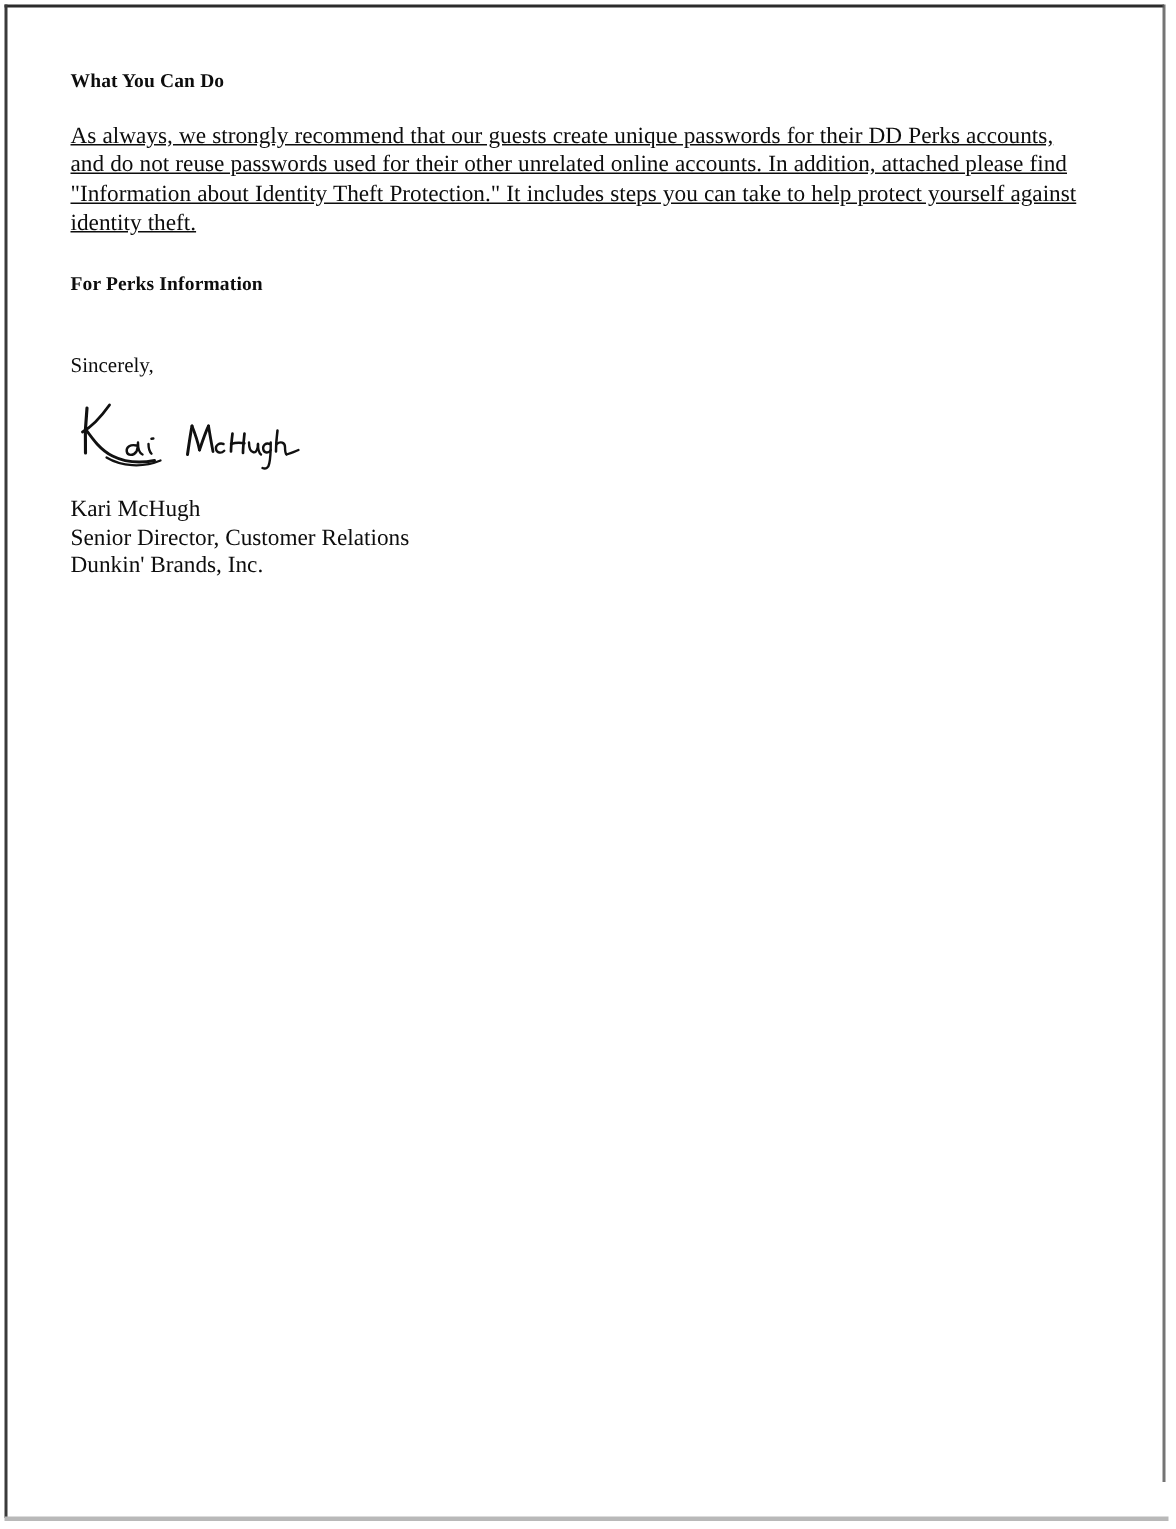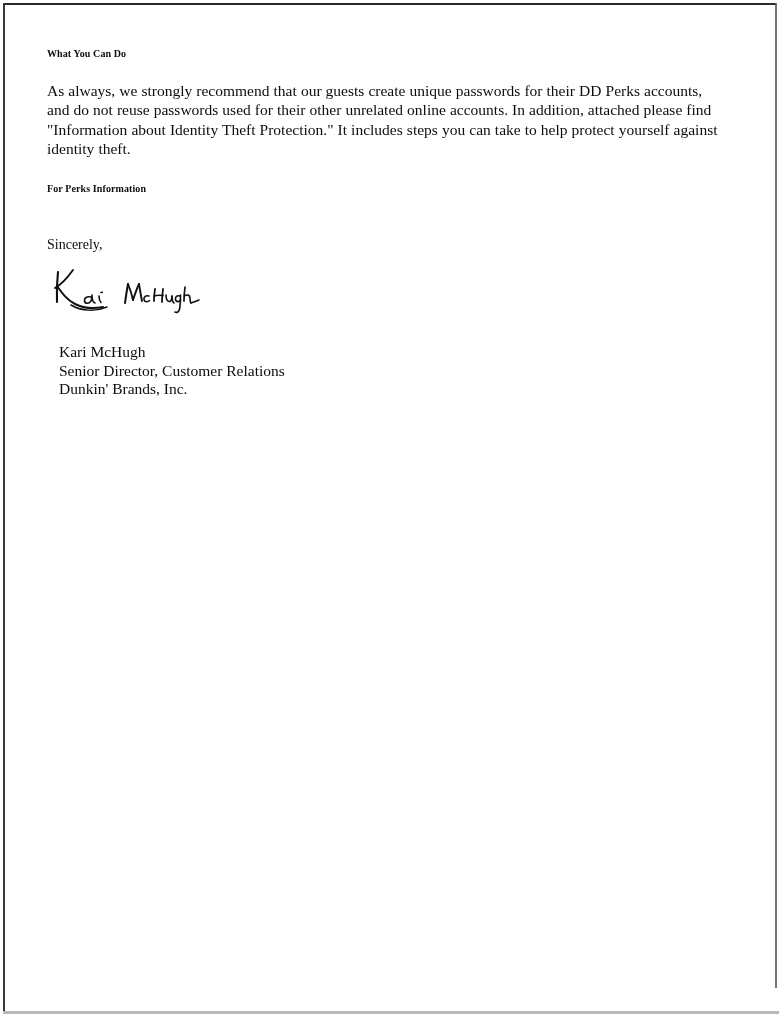--- a/index.html
+++ b/index.html
@@ -60,33 +60,34 @@
   }
 
   .content {
     position: absolute;
     left: 47px;
     top: 44px;
     width: 680px;
   }
 
   h2.section-heading {
-    font-size: 10px;
+    font-size: 13px;
     font-weight: bold;
     line-height: 19px;
     margin: 0;
     letter-spacing: 0.1px;
   }
 
   p.body-text {
     font-size: 15.5px;
     line-height: 19.4px;
     margin: 0;
     text-align: left;
     word-spacing: 0.2px;
+    text-decoration: underline;
   }
 
   .gap-heading-to-para { height: 18px; }
   .gap-para-to-heading { height: 20px; }
   .gap-heading2-to-para { height: 18px; }
   .gap-para-to-closing { height: 19px; }
   .gap-closing-to-sig { height: 13px; }
   .gap-sig-to-name { height: 12px; }
 
   .closing {
@@ -100,21 +101,21 @@
     height: 52px;
     position: relative;
   }
   .signature-wrap svg {
     display: block;
   }
 
   .sig-block {
     font-size: 15.5px;
     line-height: 18.6px;
-    margin: 12px;
+    margin: 0;
   }
   .sig-block div { white-space: nowrap; }
 </style>
 </head>
 <body>
 
 <div id="page">
 
   <div class="edge-top"></div>
   <div class="edge-left"></div>

